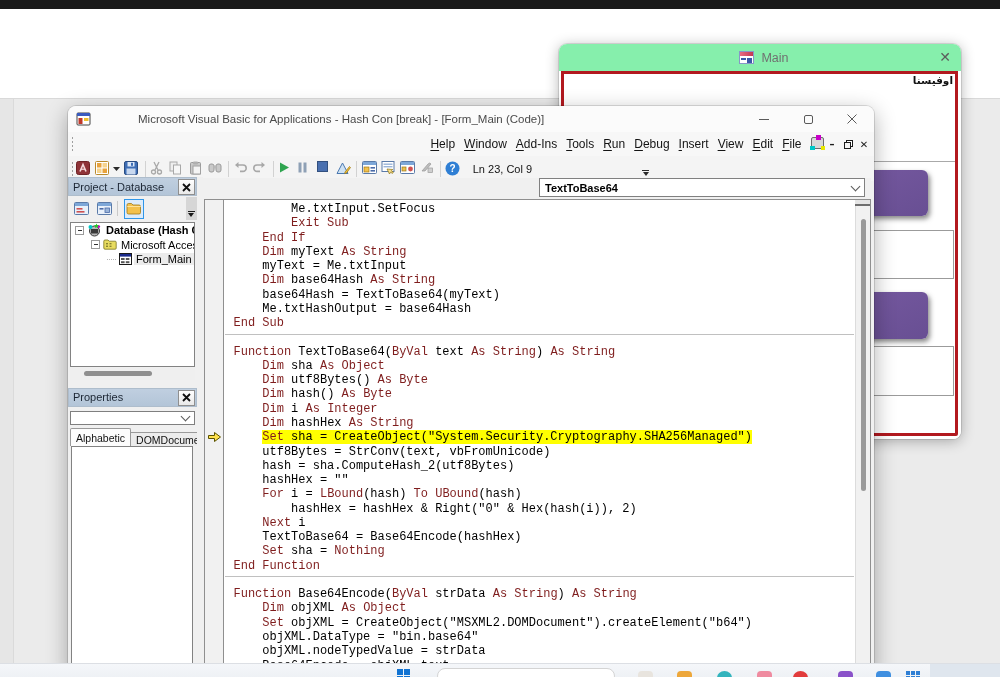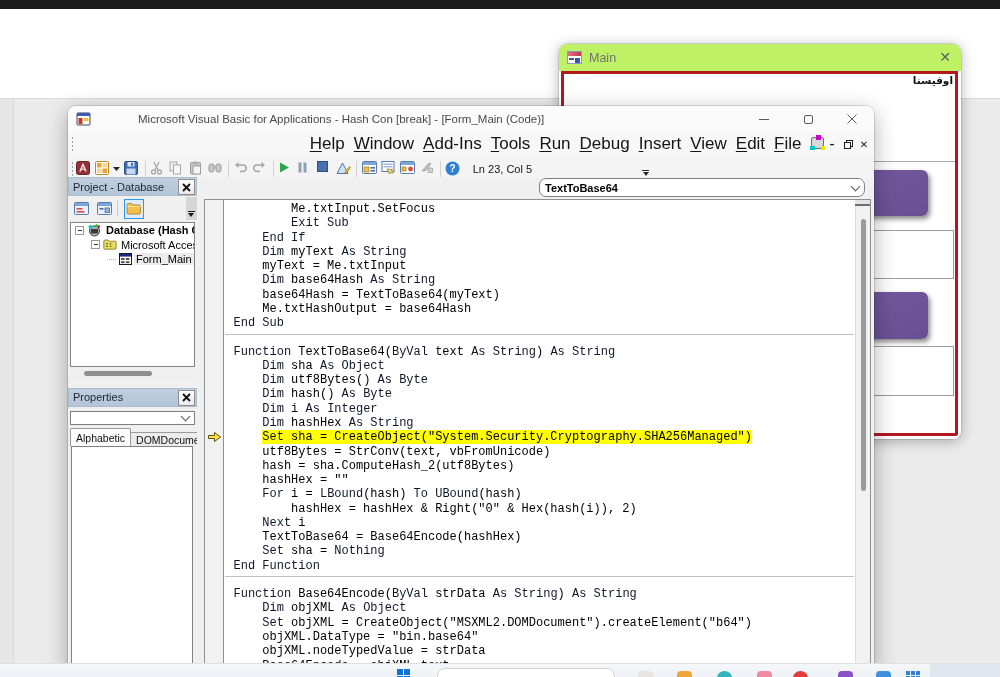--- a/index.html
+++ b/index.html
@@ -8,22 +8,22 @@
   .screen { position:relative; width:1000px; height:677px; background:#ebebeb; overflow:hidden; }
 
   
   .top-black-bar { position:absolute; left:0; top:0; width:1000px; height:9px; background:#1a1a1a; }
   .white-band { position:absolute; left:0; top:9px; width:1000px; height:90px; background:#ffffff; border-bottom:1px solid #d9d9d9; }
   .desktop-left-strip { position:absolute; left:0; top:99px; width:14px; height:564px; background:#e6e6e6; border-right:1px solid #dadada; }
 
   
   .main-window { position:absolute; left:559px; top:44px; width:402px; height:395px; background:#fff;
     border-radius:8px; box-shadow:0 2px 14px rgba(0,0,0,.30), 0 0 0 1px rgba(0,0,0,.10); }
-  .mw-titlebar { position:absolute; left:0; top:0; right:0; height:27px; background:#bef264;
-    border-radius:8px 8px 0 0; display:flex; align-items:center; }
+  .mw-titlebar { position:absolute; left:0; top:0; right:0; height:27px; background:#86efac;
+    border-radius:8px 8px 0 0; display:flex; align-items:center;justify-content:center; }
   .mw-icon { width:15px; height:13px; margin-left:8px; position:relative; background:#fff; border:1px solid #8896c8; }
   .mw-icon .bar { position:absolute; left:0; top:0; right:0; height:4px; background:linear-gradient(90deg,#e86a80,#c43a52); }
   .mw-icon .l1 { position:absolute; left:1px; top:6px; width:5px; height:2px; background:#3a57a8; }
   .mw-icon .l2 { position:absolute; right:1px; top:6px; width:5px; height:5px; background:#3a57a8; }
   .mw-title { margin-left:7px; font-size:12.5px; color:#707070; }
   .mw-close { position:absolute; right:6px; top:3px; width:20px; height:20px; color:#5c5c5c; font-size:14px;
     display:flex; align-items:center; justify-content:center; font-family:"DejaVu Sans",sans-serif; }
   .mw-body { position:absolute; left:0; top:27px; right:0; bottom:0; background:#fff; border-radius:0 0 8px 8px; }
   .mw-redframe { position:absolute; left:2px; top:0px; right:3px; bottom:3px; border:3px solid #b2191f; border-radius:0 0 2px 2px; }
   .mw-arabic { position:absolute; right:8px; top:3px; font-family:"DejaVu Sans",sans-serif; font-size:10.5px; font-weight:bold; color:#111; direction:rtl; }
@@ -43,21 +43,21 @@
     border-radius:8px 8px 0 0; display:flex; align-items:center;gap:41px; }
   .vba-app-icon { width:15px; height:14px; margin-left:8px; position:relative; }
   .vba-title { margin-left:6px; font-size:11.5px; color:#4a4a4a; white-space:nowrap; }
   .vba-caption-controls { position:absolute; right:0; top:0; height:26px; display:flex; }
   .cap-btn { width:44px; height:26px; display:flex; align-items:center; justify-content:center; color:#454545;
     font-size:12px; font-family:"DejaVu Sans",sans-serif; }
   .vba-menubar { position:absolute; left:0; top:26px; right:0; height:24px; background:#f7f7f7; display:flex; align-items:center; }
   .drag-dots { width:3px; margin-left:3px; height:16px;
     background-image:radial-gradient(circle, #9f9f9f 1px, transparent 1.1px); background-size:3px 4px; background-repeat:repeat-y; }
   .menu-items { position:absolute; right:68px; top:0; height:24px; display:flex; align-items:center; }
-  .menu-item { padding:0 4.5px; font-size:17px; color:#141414; white-space:nowrap; }
+  .menu-item { padding:0 4.5px; font-size:12px; color:#141414; white-space:nowrap; }
   .menu-item u { text-decoration:underline; text-underline-offset:1.5px; }
   .child-icon { position:absolute; right:50px; top:5px; width:13px; height:12px; background:#d8d8d8; border:1px solid #6e6e6e; border-radius:2px; }
   .child-icon .d1 { position:absolute; left:4px; top:-3px; width:4.5px; height:4.5px; background:#c800c8; }
   .child-icon .d2 { position:absolute; left:-2px; bottom:-2px; width:4.5px; height:4.5px; background:#00c8c8; }
   .child-icon .d3 { position:absolute; right:-2px; bottom:-2px; width:4.5px; height:4.5px; background:#e8e800; }
   .child-controls { position:absolute; right:2px; top:0; height:24px; display:flex; align-items:center; }
   .child-btn { width:16px; height:16px; display:flex; align-items:center; justify-content:center; color:#1c1c1c;
     font-size:10px; font-weight:bold; font-family:"DejaVu Sans",sans-serif; }
   .vba-toolbar { position:absolute; left:0; top:50px; right:0; height:25px; background:#f4f4f4; display:flex; align-items:center; }
   .tb-icon { width:16px; height:16px; margin:0 1.7px; position:relative; flex:none; }
@@ -104,31 +104,31 @@
   .tab.inactive { height:14px; border-left:none; }
   .prop-list { position:absolute; left:2.5px; top:58px; width:122px; height:231px; background:#fff; border:1px solid #828282; }
 
   .splitter-col { position:absolute; left:128.5px; top:71px; width:6.5px; bottom:0; background:#f0f0f0; }
 
   
   .code-pane { position:absolute; left:135px; top:72px; width:668px; height:499px; background:#f0f0f0; }
   .code-combo { position:absolute; top:0px; height:19px; background:#fff; border:1px solid #808080; font-size:11px; font-weight:bold; color:#000;
     display:flex; align-items:center; padding-left:5px; }
   .code-combo.left { left:0.5px; width:333px;margin-top:32px; }
-  .code-combo.right { left:336px; width:326px;border-radius:7px; }
+  .code-combo.right { left:336px; width:326px; }
   .code-area { position:absolute; left:0.5px; top:21px; width:667px; bottom:0; background:#fff; border:1px solid #8f8f8f; border-bottom:none; }
   .margin-bar { position:absolute; left:0; top:0; bottom:0; width:19px; background:#f1f1f1; border-right:1px solid #8f8f8f; }
   .exec-arrow { position:absolute; left:3px; width:13px; height:10px; }
   .code-scroll { position:absolute; right:0; top:0; bottom:0; width:14.5px; background:#f1f1f1; border-left:1px solid #dcdcdc; }
   .code-split { position:absolute; right:0; top:0; width:14.5px; height:6px; background:#e5e5e5; border-bottom:2px solid #6e6e6e; }
   .code-vthumb { position:absolute; left:4.5px; top:19px; width:5px; height:272px; background:#9a9a9a; border-radius:2.5px; }
   .code-text { position:absolute; left:20px; top:2px; right:15.5px; bottom:0; overflow:hidden;
     font-family:"Liberation Mono","DejaVu Sans Mono",monospace; font-size:12px; line-height:14.27px; white-space:pre; color:#000; }
   .cline { position:relative; height:14.27px; padding-left:9px; }
-  .cline .k { color:#0f172a;text-align:right; }
+  .cline .k { color:#7f1d1d;text-align:right; }
   .cline .hlseg { background:#ffff00; }
   .proc-sep { position:absolute; left:0; right:0; top:3.5px; height:1px; background:#c0c0c0; }
 
   
   .taskbar { position:absolute; left:0; top:663px; width:1000px; height:14px; background:linear-gradient(#f5f7fa,#eef1f5);
     border-top:1px solid #dcdfe4; z-index:50; }
   .tb-tray { position:absolute; right:0; top:0; width:70px; height:14px; background:#dfe6ee; }
   .win-logo { position:absolute; left:397px; top:5px; width:13px; height:13px; display:grid; grid-template-columns:6px 6px; grid-template-rows:6px 6px; gap:1px; }
   .win-logo div { background:#1173d2; }
   .search-pill { position:absolute; left:437px; top:4px; width:178px; height:16px; background:#fff; border:1px solid #d4d4d4; border-radius:9px; }
@@ -323,21 +323,21 @@
             <svg width="14" height="13" viewBox="0 0 14 13">
               <path d="M2 10 L8 3 q2-2 3 0 l-6 7 z" fill="#bdbdbd" stroke="#9a9a9a" stroke-width="0.7"></path>
               <rect x="8" y="7" width="4.5" height="4.5" fill="#cfcfcf" stroke="#9a9a9a" stroke-width="0.7"></rect>
             </svg>
           </div><div class="tb-sep"></div><div class="tb-icon">
             <svg width="15" height="15" viewBox="0 0 15 15">
               <circle cx="7.5" cy="7.5" r="7" fill="#2f7fd4"></circle>
               <text x="7.5" y="11" font-size="10" font-weight="bold" fill="#fff" text-anchor="middle" font-family="Liberation Sans, sans-serif">?</text>
             </svg>
           </div></span>
-      <div class="tb-lncol">Ln 23, Col 5</div>
+      <div class="tb-lncol">Ln 23, Col 9</div>
       <div class="tb-overflow">
           <div class="bar"></div>
           <div class="tri"></div>
         </div>
     </div>
 
     <div class="project-panel">
       <div class="panel-header">
         <span class="ph-title">Project - Database</span>
         <span class="panel-close">

